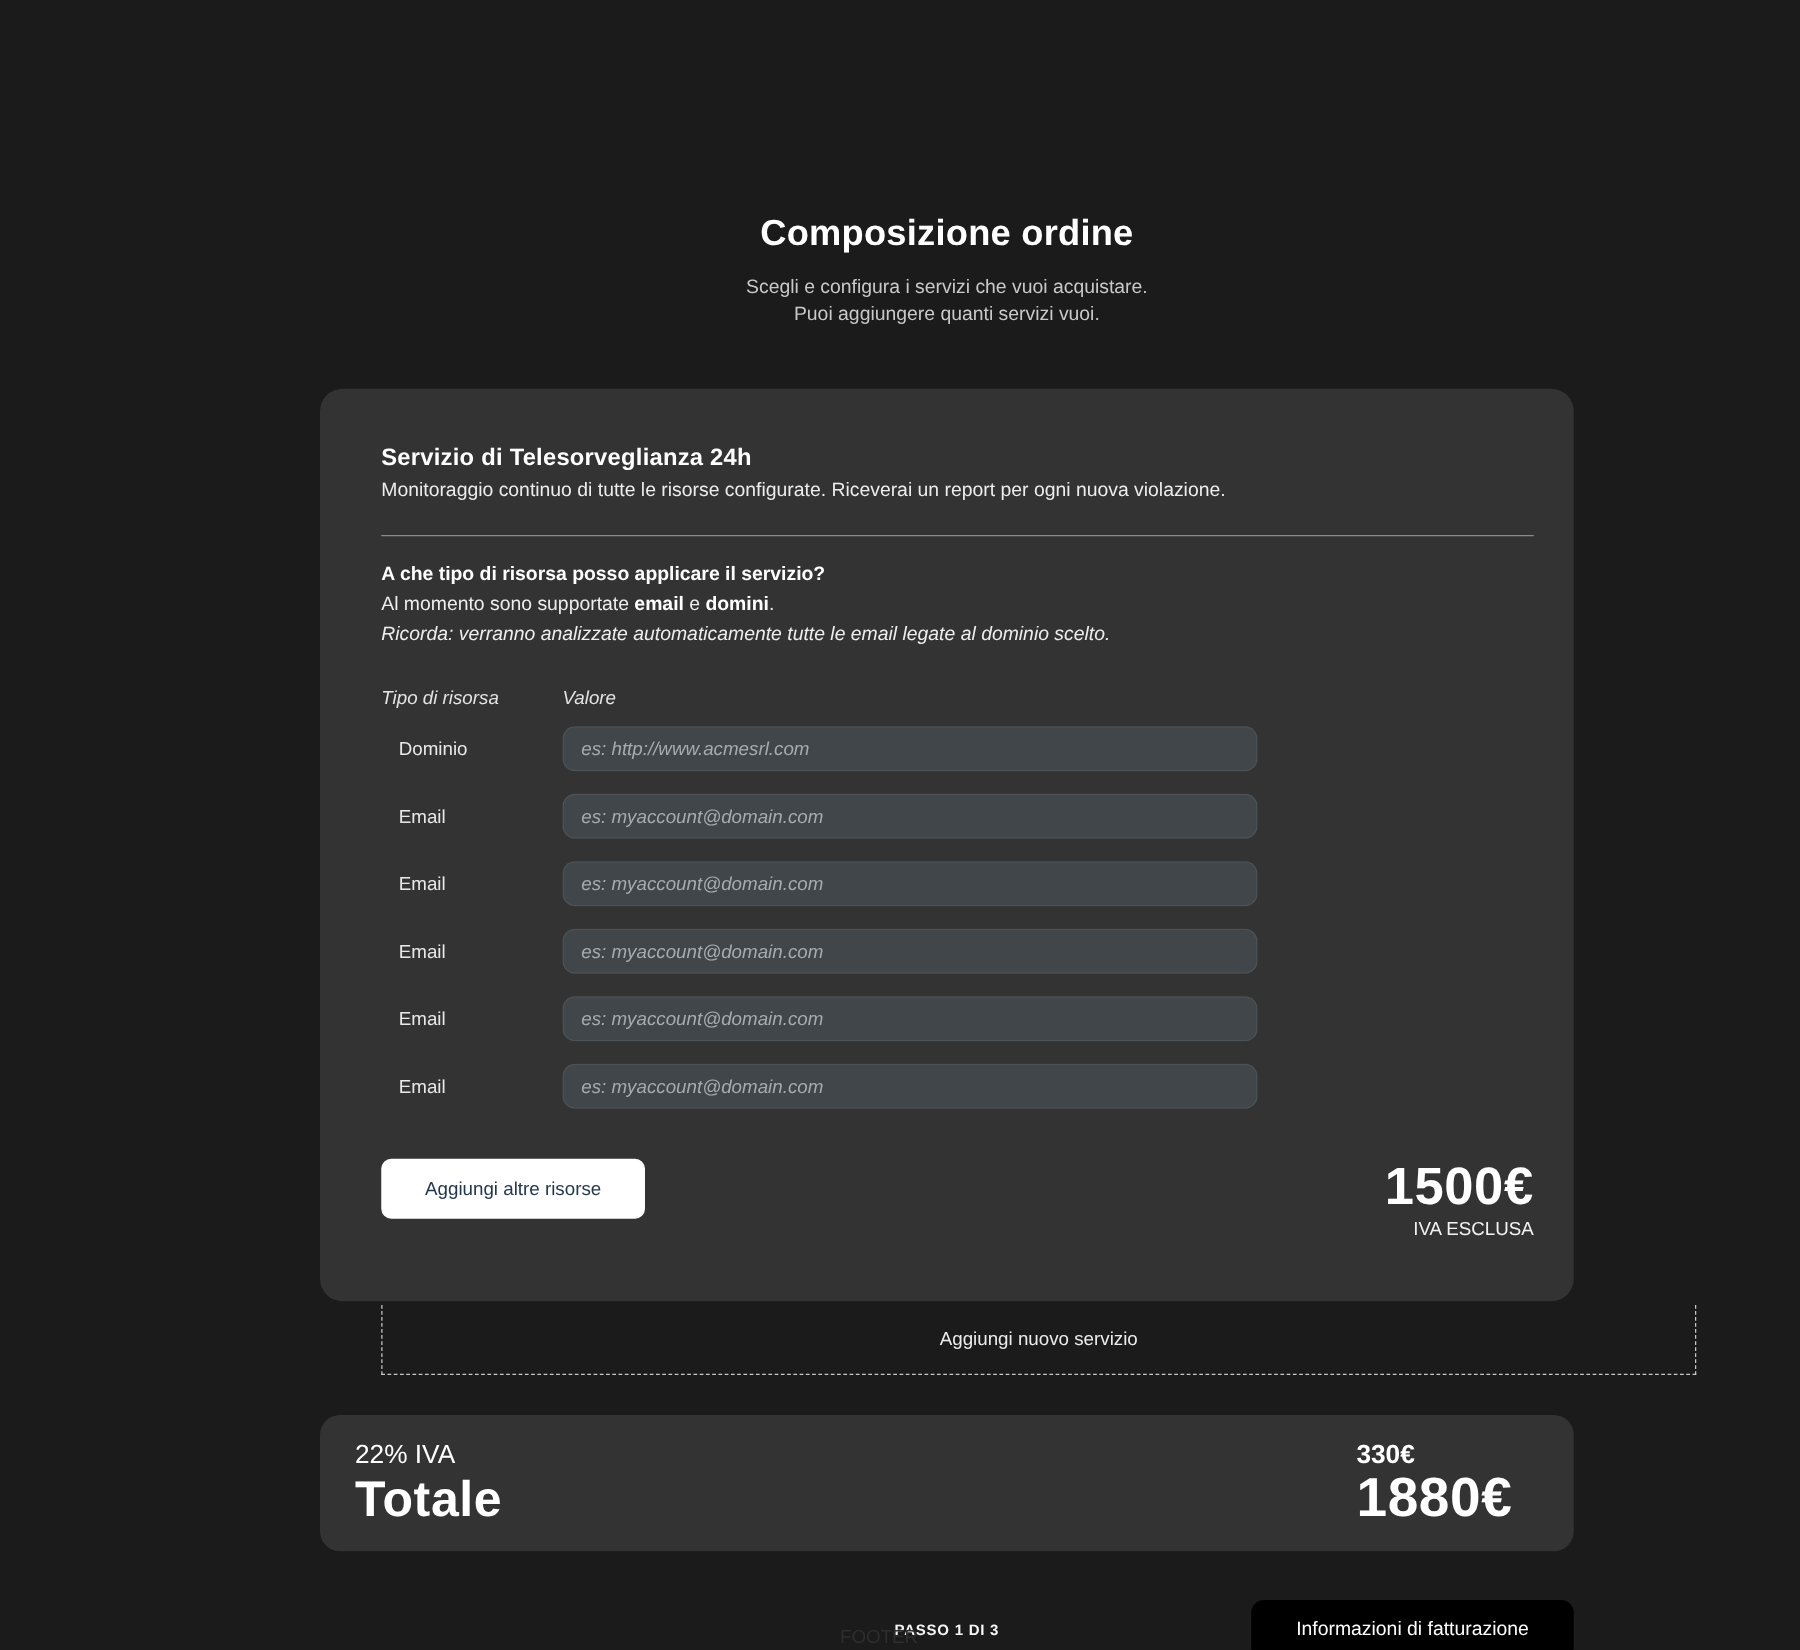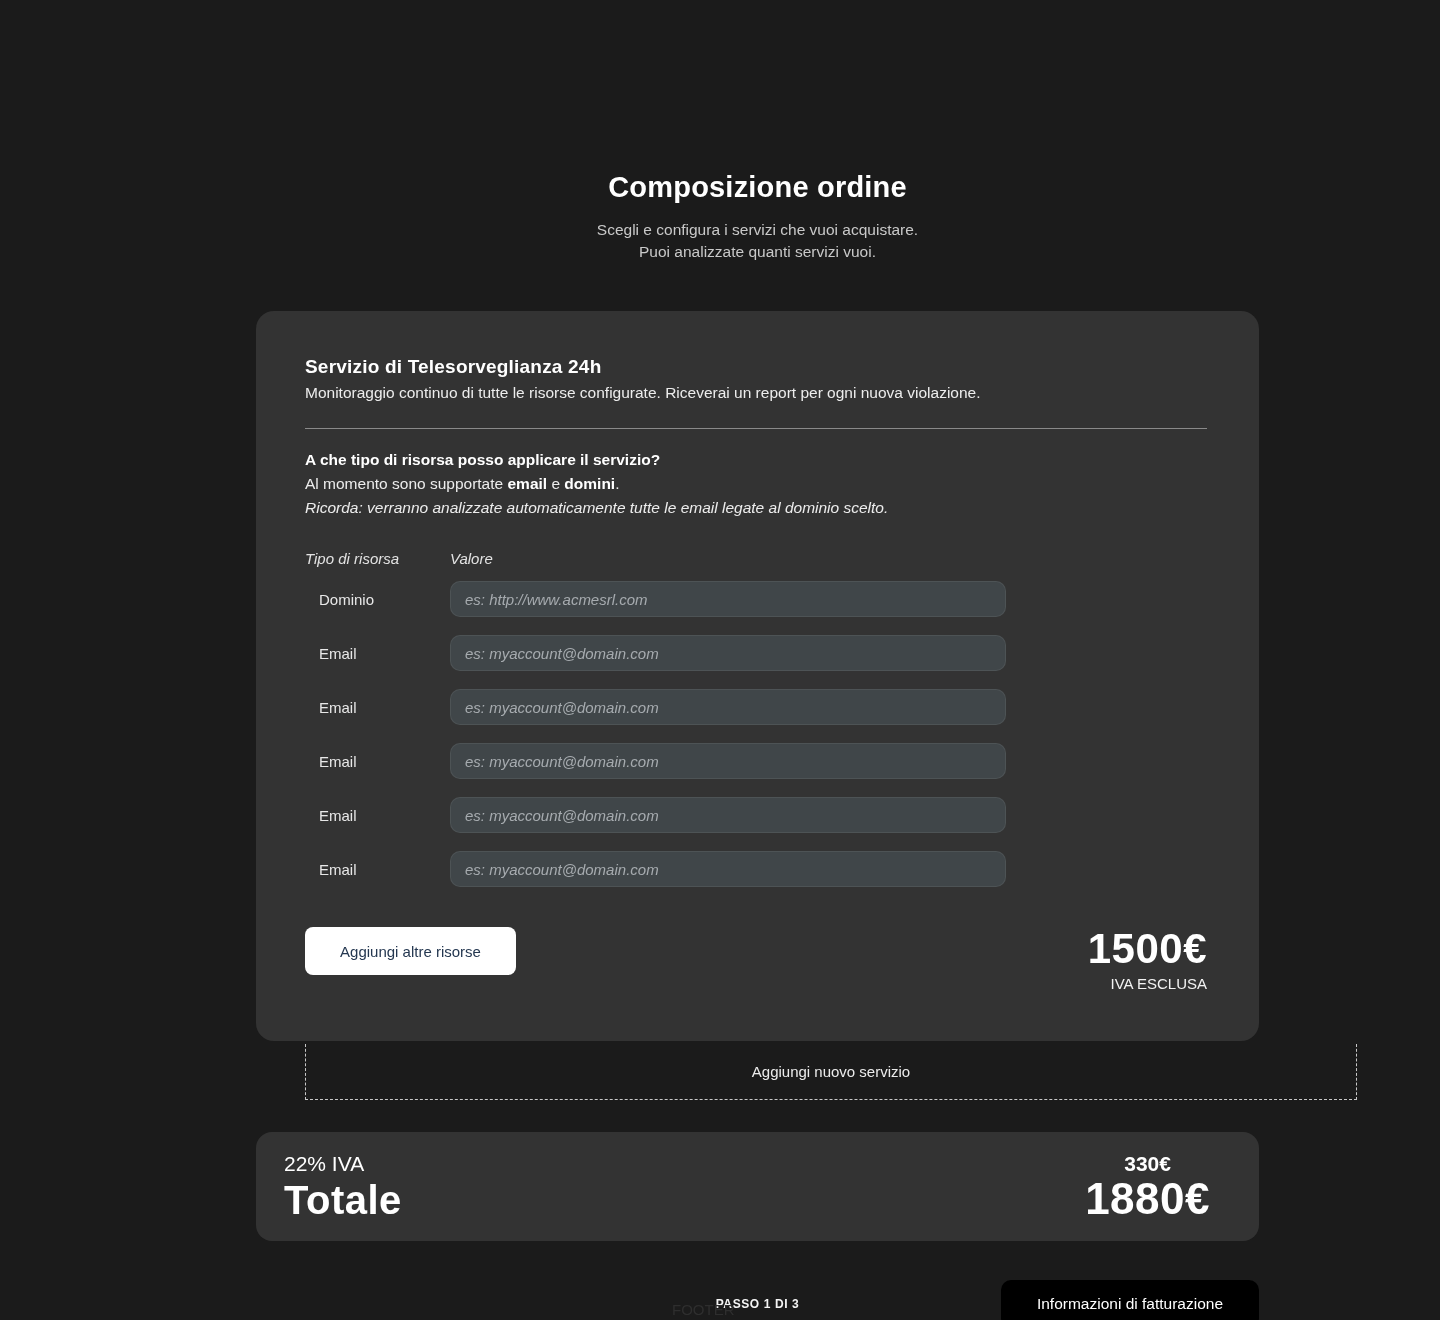--- a/index.html
+++ b/index.html
@@ -11,21 +11,21 @@
   .content { position:absolute; left:256px; top:0; width:1003px; }
 
   
   .page-header { text-align:center; padding-top:130px;margin-top:41px; }
   .page-title { font-size:29px; font-weight:700; letter-spacing:0.2px; }
   .page-subtitle { margin-top:15px; font-size:15.5px; line-height:22px; color:#c9c9c9; }
 
   
   .service-card {
     margin-top:48px; background:#333333; border-radius:18px;
-    padding:45px 52px 49px 49px;
+    padding:45px 32px 49px 49px;
   }
   .service-title { font-size:19px; font-weight:700; line-height:22px; letter-spacing:0.2px; }
   .service-desc { font-size:15.5px; line-height:21px; margin-top:4px; color:#ededed; }
   .divider { border:none; border-top:1px solid #8a8a8a; margin-top:25px; margin-bottom:21px; }
   .faq-q { font-size:15.5px; font-weight:700; line-height:20px; }
   .faq-a { font-size:15.5px; line-height:20px; margin-top:4px; color:#ededed; }
   .faq-a b { color:#ffffff; }
   .faq-note { font-size:15.5px; line-height:20px; margin-top:4px; font-style:italic; color:#ededed; }
 
   
@@ -62,21 +62,21 @@
     font-size:15px; color:#ececec; cursor:pointer;
   }
 
   
   .summary-card {
     margin-top:32px; background:#333333; border-radius:16px; height:109px;
     padding:20px 49px 20px 28px; display:flex; justify-content:space-between; align-items:center;
   }
   .summary-left .vat-label { font-size:21px; font-weight:400; line-height:24px; }
   .summary-left .total-label { font-size:40px; font-weight:600; line-height:44px; margin-top:2px; letter-spacing:0.5px; }
-  .summary-right { text-align:center; }
+  .summary-right { text-align:left; }
   .summary-right .vat-value { font-size:21px; font-weight:600; line-height:24px; }
   .summary-right .total-value { font-size:44px; font-weight:700; line-height:46px; letter-spacing:0.5px; }
 
   
   .action-row { position:relative; margin-top:39px; height:48px; }
   .step-label {
     position:absolute; left:0; right:0; top:50%; transform:translateY(-50%);
     text-align:center; font-size:12px; font-weight:700; letter-spacing:0.6px; color:#f5f5f5;
   }
   .billing-btn {
@@ -90,21 +90,21 @@
 </style>
 </head>
 <body>
 
 <div class="content">
 
   <div class="page-header">
     <div class="page-title">Composizione ordine</div>
     <div class="page-subtitle">
       <div>Scegli e configura i servizi che vuoi acquistare.</div>
-      <div>Puoi analizzate quanti servizi vuoi.</div>
+      <div>Puoi aggiungere quanti servizi vuoi.</div>
     </div>
   </div>
 
   <div class="service-card">
     <div class="service-title">Servizio di Telesorveglianza 24h</div>
     <div class="service-desc">Monitoraggio continuo di tutte le risorse configurate. Riceverai un report per ogni nuova violazione.</div>
 
     <hr class="divider">
 
     <div class="faq-q">A che tipo di risorsa posso applicare il servizio?</div>

